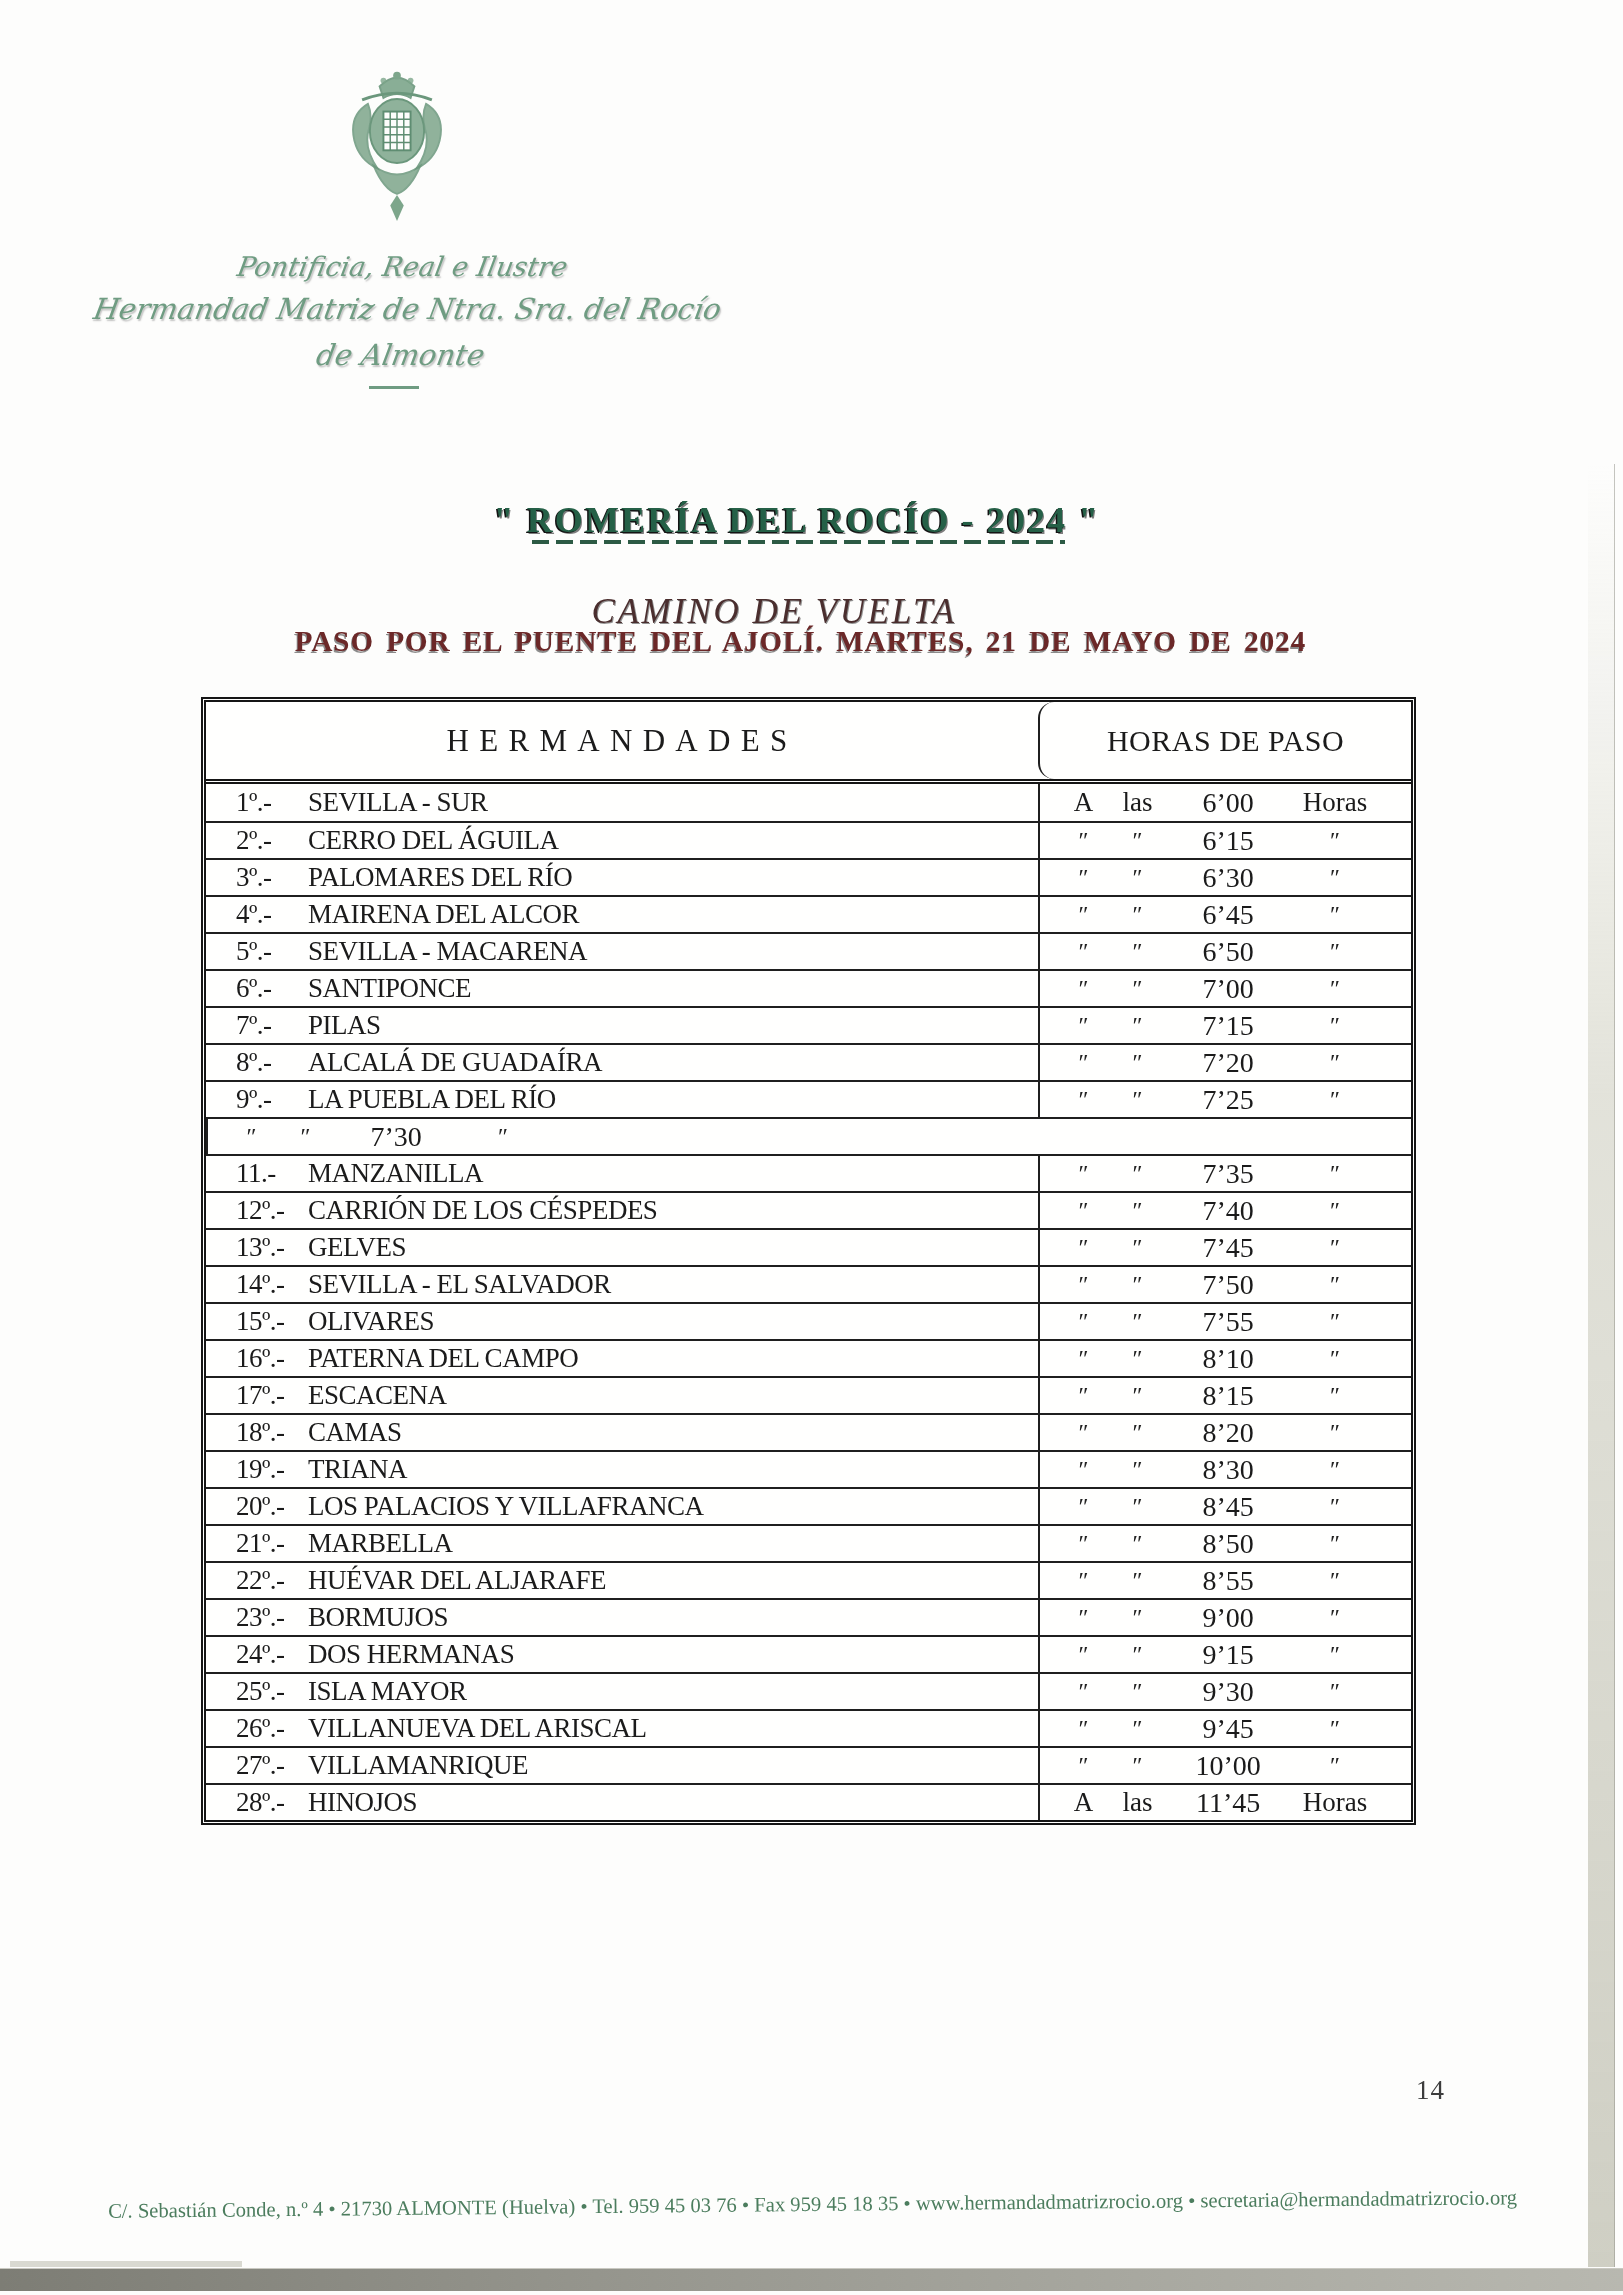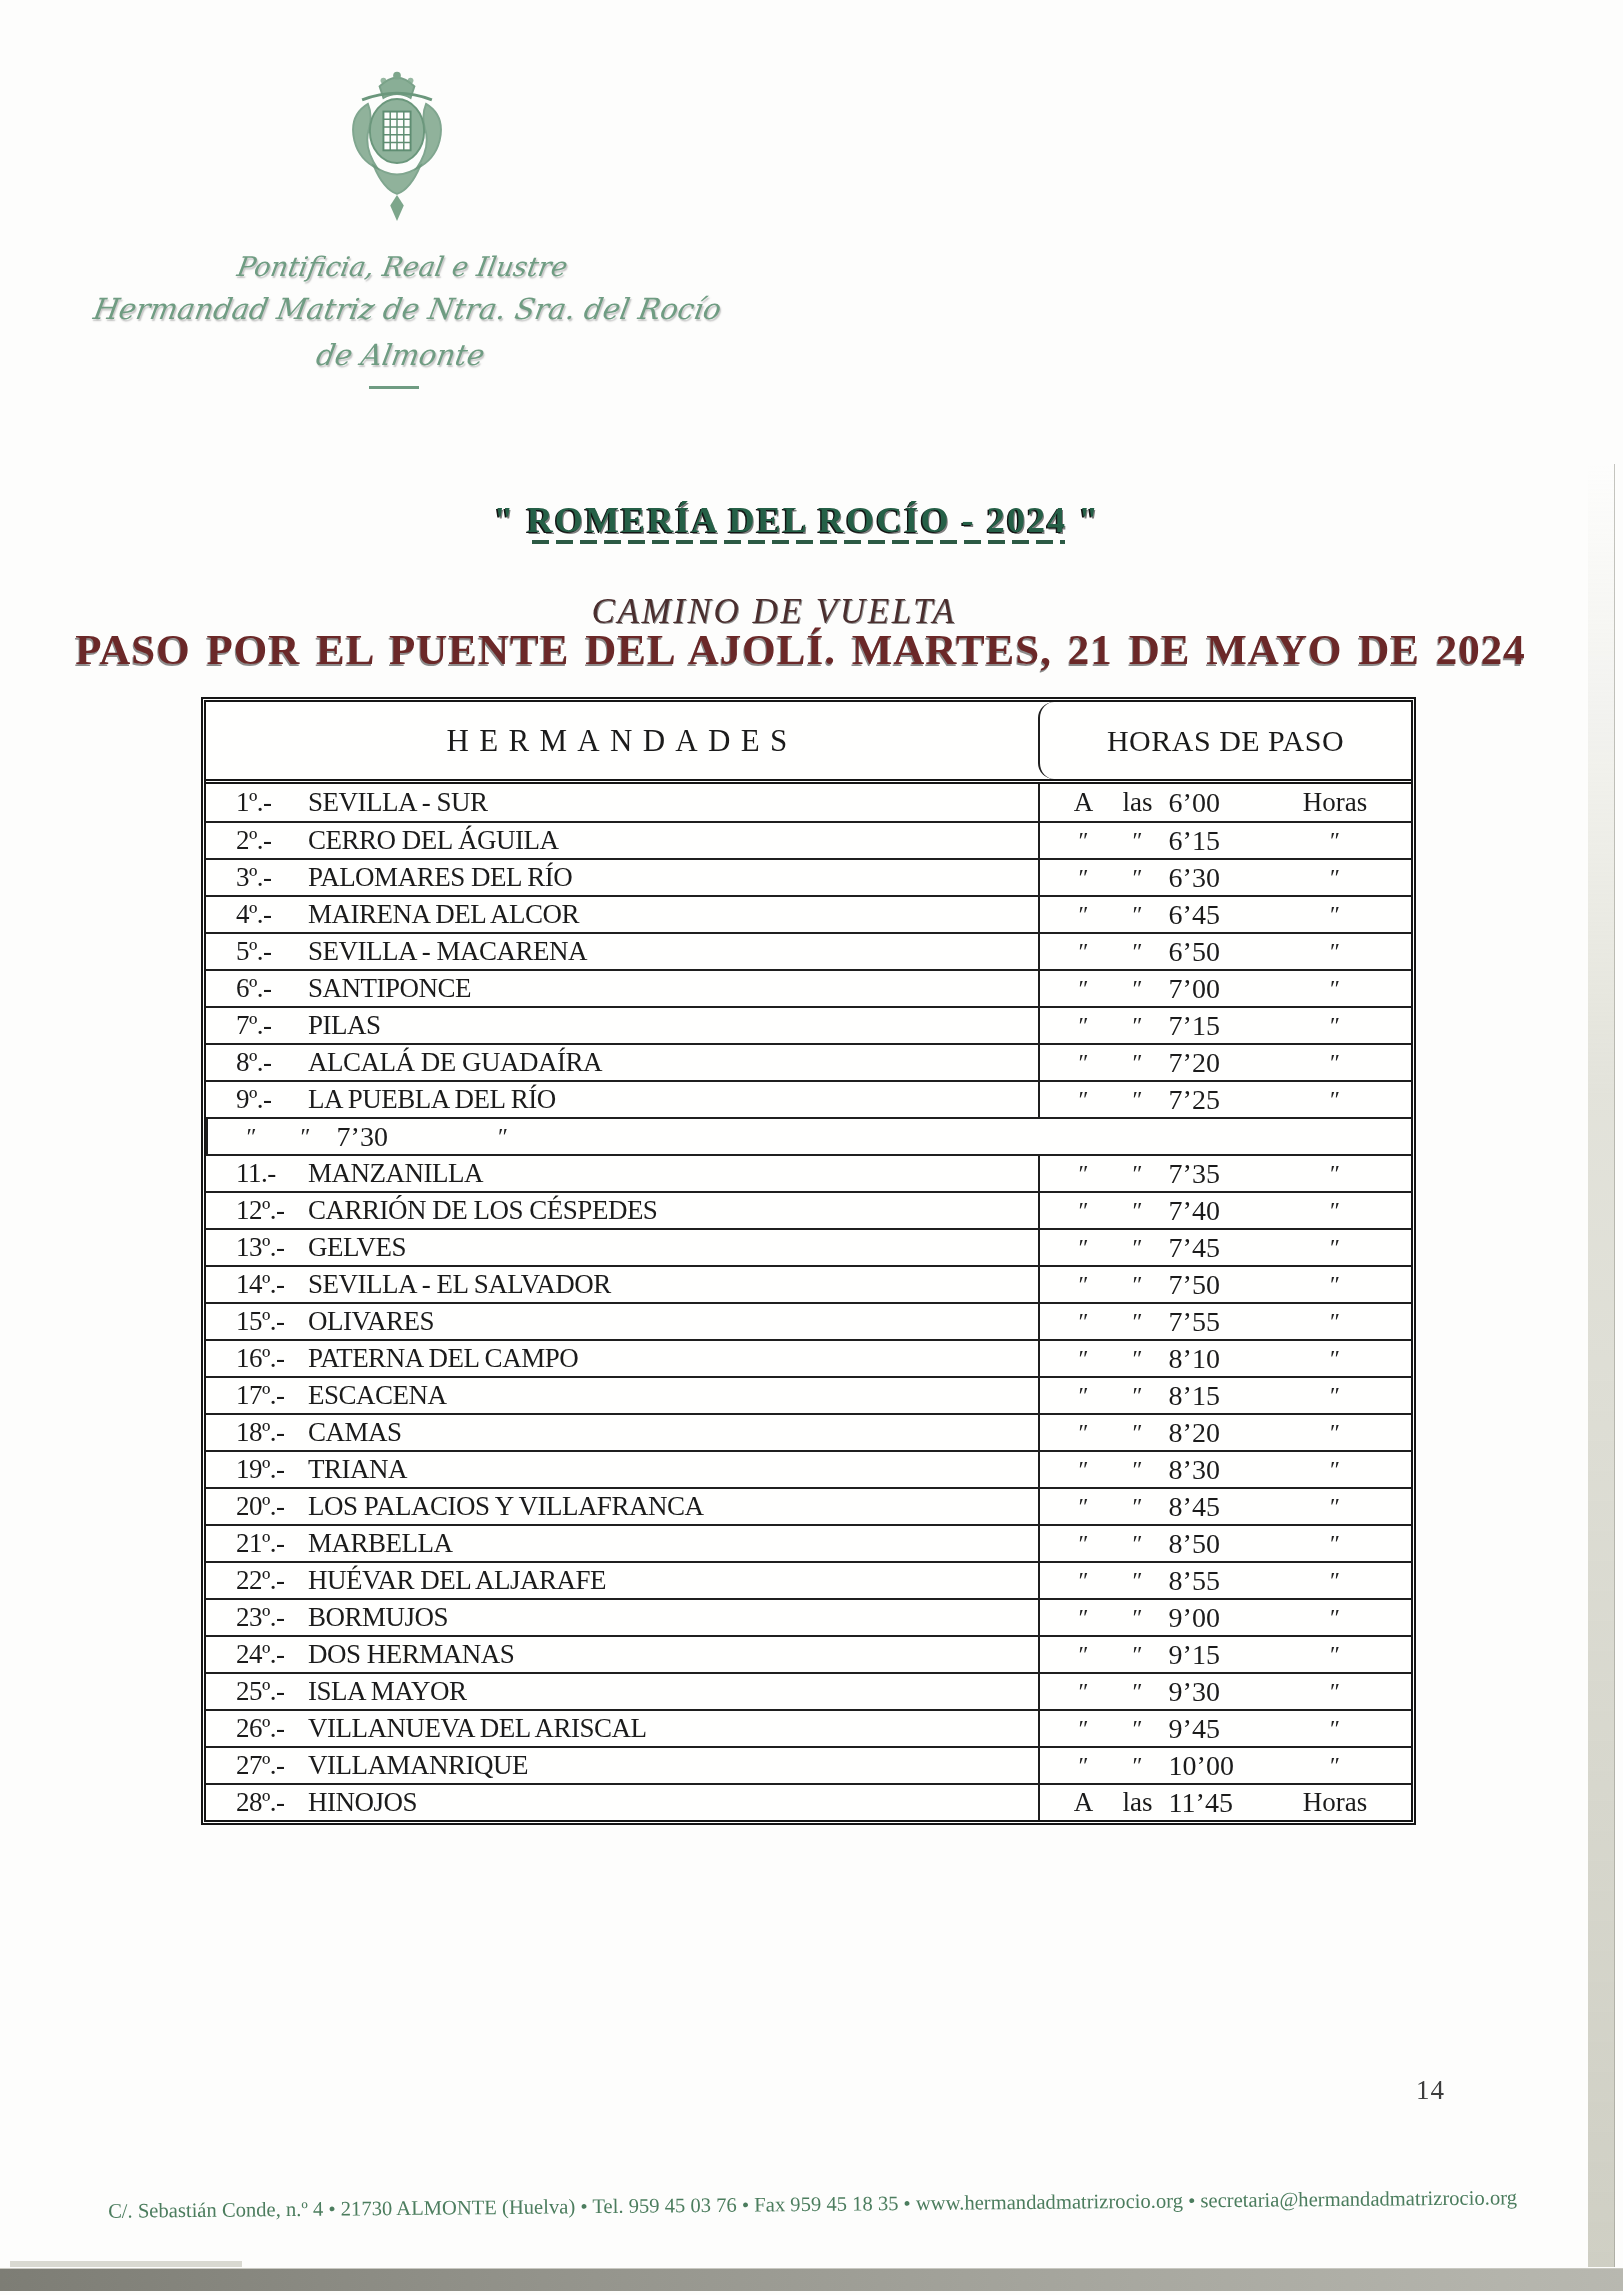--- a/index.html
+++ b/index.html
@@ -55,21 +55,21 @@
   .sub-camino{
     position:absolute;left:0;top:568px;width:1548px;text-align:center;
     font-style:italic;font-size:35px;letter-spacing:2.6px;
     color:var(--maroon-italic);
     text-shadow:1px 1px 0.5px rgba(40,40,40,.5);
     white-space:nowrap;
     margin-top:24px;
   }
   .sub-paso{
     position:absolute;left:0;top:625px;width:1601px;text-align:center;
-    font-size:43px;font-weight:700;letter-spacing:1px;word-spacing:4.1px;
+    font-size:29px;font-weight:700;letter-spacing:1px;word-spacing:4.1px;
     color:var(--maroon-bold);
     text-shadow:-1px 1.5px 0 rgba(25,25,25,.5);
     white-space:nowrap;
   }
 
   
   .sched{
     position:absolute;left:201px;top:697px;width:1215px;
     border:5.2px double #151515;
     background:#fffffe;
@@ -91,21 +91,21 @@
     padding-left:30px;font-size:27px;letter-spacing:-0.5px;white-space:nowrap;
   }
   .cell-name .num{display:inline-block;min-width:68px;margin-right:4.1px;}
   .cell-time{
     flex:1;border-left:2.1px solid var(--line);
     display:flex;align-items:center;padding-left:20.6px;
     font-size:27px;white-space:nowrap;
   }
   .cell-time .c1{width:46px;text-align:center;}
   .cell-time .c2{width:62px;text-align:center;}
-  .cell-time .tv{width:119px;text-align:left;font-size:28px;}
+  .cell-time .tv{width:119px;text-align:center;font-size:28px;}
   .cell-time .c4{width:95px;text-align:center;}
   .ditto{font-size:24px;color:#222;}
 
   
   .page-number{
     position:absolute;left:1416px;top:2075px;
     font-size:27px;color:#3c3c3c;letter-spacing:1px;
   }
   .footer-contact{
     position:absolute;left:20.6px;top:2193px;width:1583px;text-align:center;

